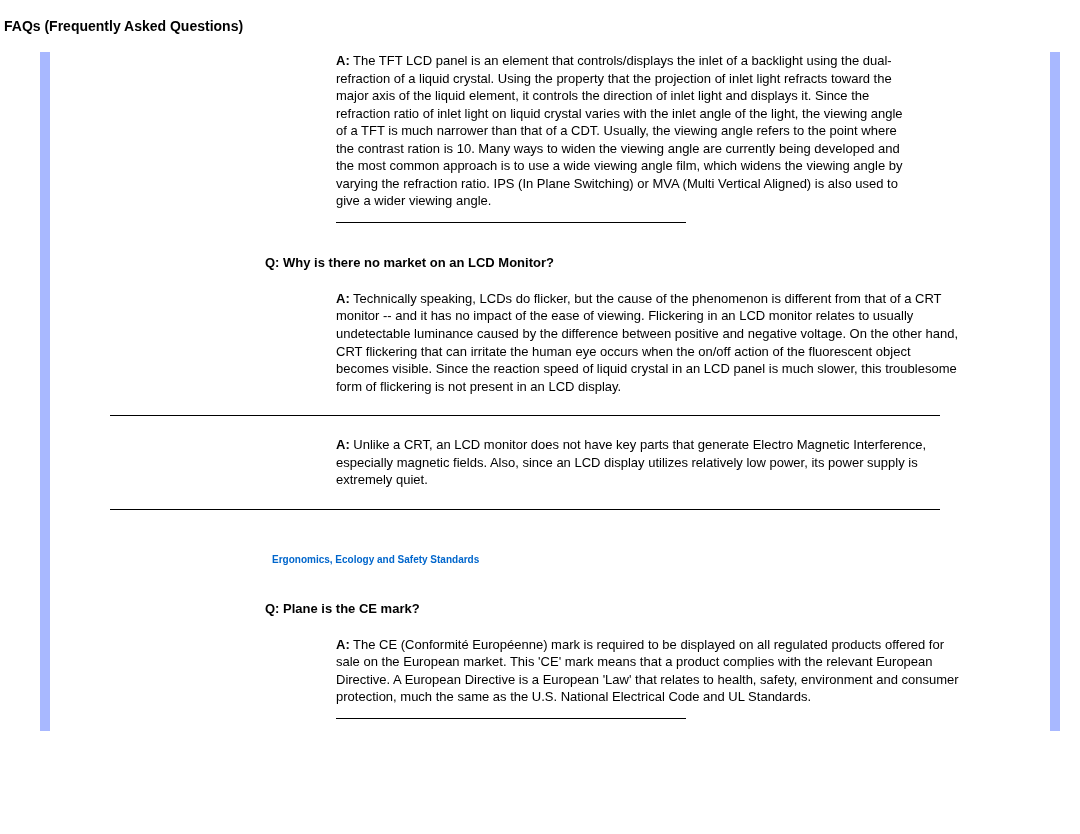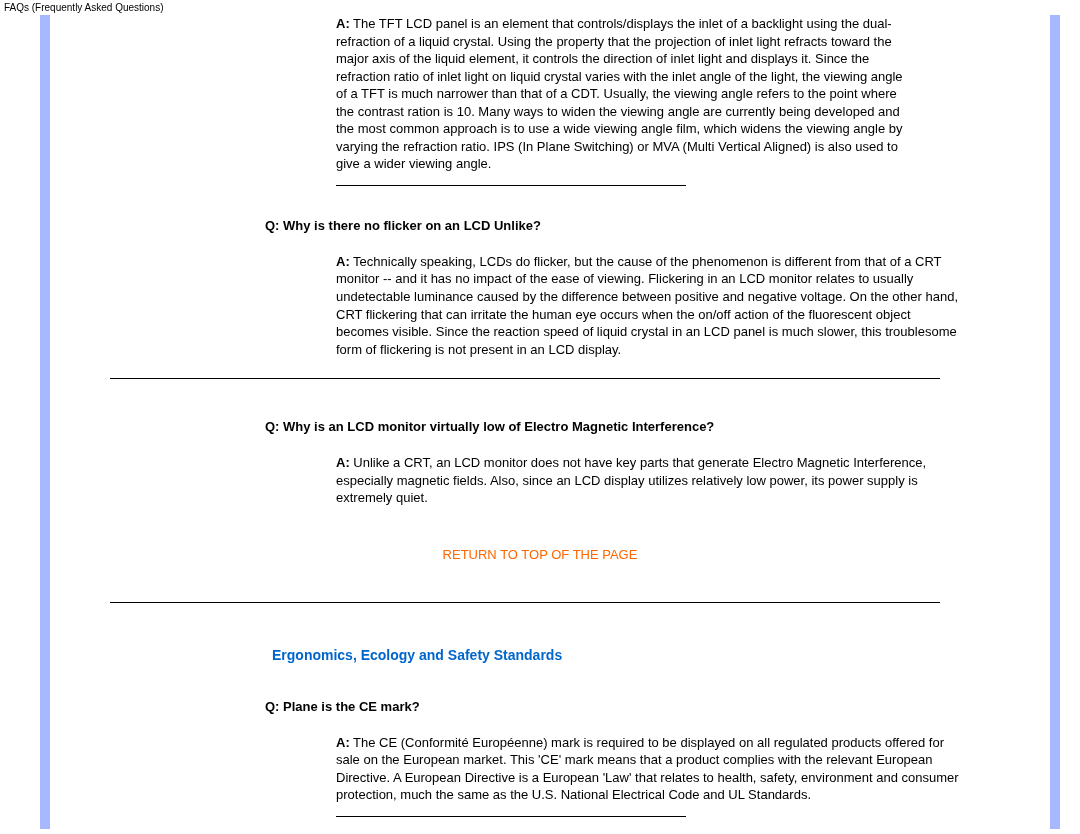--- a/index.html
+++ b/index.html
@@ -4,23 +4,24 @@
 <style>
   body {
     margin: 0;
     padding: 0;
     font-family: Arial, Helvetica, sans-serif;
     font-size: 13px;
     background: #ffffff;
     color: #000000;
   }
   .header-text {
-    font-size: 10px;
+    font-size: 14px;
     color: #000000;
-    padding: 2px 4px;
+    padding: 18px 4px;
+    font-weight: bold;
   }
   .outer-wrap {
     width: 1080px;
   }
   .page-frame {
     display: flex;
     width: 1020px;
     margin-left: 40px;
   }
   .side-bar {
@@ -74,21 +75,21 @@
   .return-link {
     text-align: center;
     color: #ff6600;
     font-size: 13px;
     margin: 40px 0 20px 0;
     cursor: pointer;
   }
   .section-heading {
     color: #0066cc;
     font-weight: bold;
-    font-size: 14px;
+    font-size: 10px;
     margin-left: 222px;
     margin-top: 24px;
     margin-bottom: 16px;
   }
 </style>
 </head>
 <body>
 
 <div class="outer-wrap">
   <div class="header-text">FAQs (Frequently Asked Questions)</div>
@@ -97,36 +98,32 @@
     <div class="side-bar"></div>
 
     <div class="content-area">
 
       <div class="answer-first">
         <span class="a-label">A:</span><span> The TFT LCD panel is an element that controls/displays the inlet of a backlight using the dual-refraction of a liquid crystal. Using the property that the projection of inlet light refracts toward the major axis of the liquid element, it controls the direction of inlet light and displays it. Since the refraction ratio of inlet light on liquid crystal varies with the inlet angle of the light, the viewing angle of a TFT is much narrower than that of a CDT. Usually, the viewing angle refers to the point where the contrast ration is 10. Many ways to widen the viewing angle are currently being developed and the most common approach is to use a wide viewing angle film, which widens the viewing angle by varying the refraction ratio. IPS (In Plane Switching) or MVA (Multi Vertical Aligned) is also used to give a wider viewing angle.</span>
       </div>
       <hr class="divider-short">
 
       <div class="question">
-        <span class="q-label">Q:</span><span> Why is there no flicker on an LCD Unlike?</span>
+        <span class="q-label">Q:</span><span> Why is there no market on an LCD Monitor?</span>
       </div>
       <div class="answer">
         <span class="a-label">A:</span><span> Technically speaking, LCDs do flicker, but the cause of the phenomenon is different from that of a CRT monitor -- and it has no impact of the ease of viewing. Flickering in an LCD monitor relates to usually undetectable luminance caused by the difference between positive and negative voltage. On the other hand, CRT flickering that can irritate the human eye occurs when the on/off action of the fluorescent object becomes visible. Since the reaction speed of liquid crystal in an LCD panel is much slower, this troublesome form of flickering is not present in an LCD display.</span>
       </div>
 
       <hr class="divider-long">
 
-      <div class="question">
-        <span class="q-label">Q:</span><span> Why is an LCD monitor virtually low of Electro Magnetic Interference?</span>
-      </div>
       <div class="answer">
         <span class="a-label">A:</span><span> Unlike a CRT, an LCD monitor does not have key parts that generate Electro Magnetic Interference, especially magnetic fields. Also, since an LCD display utilizes relatively low power, its power supply is extremely quiet.</span>
       </div>
 
-      <div class="return-link">RETURN TO TOP OF THE PAGE</div>
 
       <hr class="divider-long">
 
       <div class="section-heading">Ergonomics, Ecology and Safety Standards</div>
 
       <div class="question">
         <span class="q-label">Q:</span><span> Plane is the CE mark?</span>
       </div>
       <div class="answer">
         <span class="a-label">A:</span><span> The CE (Conformité Européenne) mark is required to be displayed on all regulated products offered for sale on the European market. This 'CE' mark means that a product complies with the relevant European Directive. A European Directive is a European 'Law' that relates to health, safety, environment and consumer protection, much the same as the U.S. National Electrical Code and UL Standards.</span>

